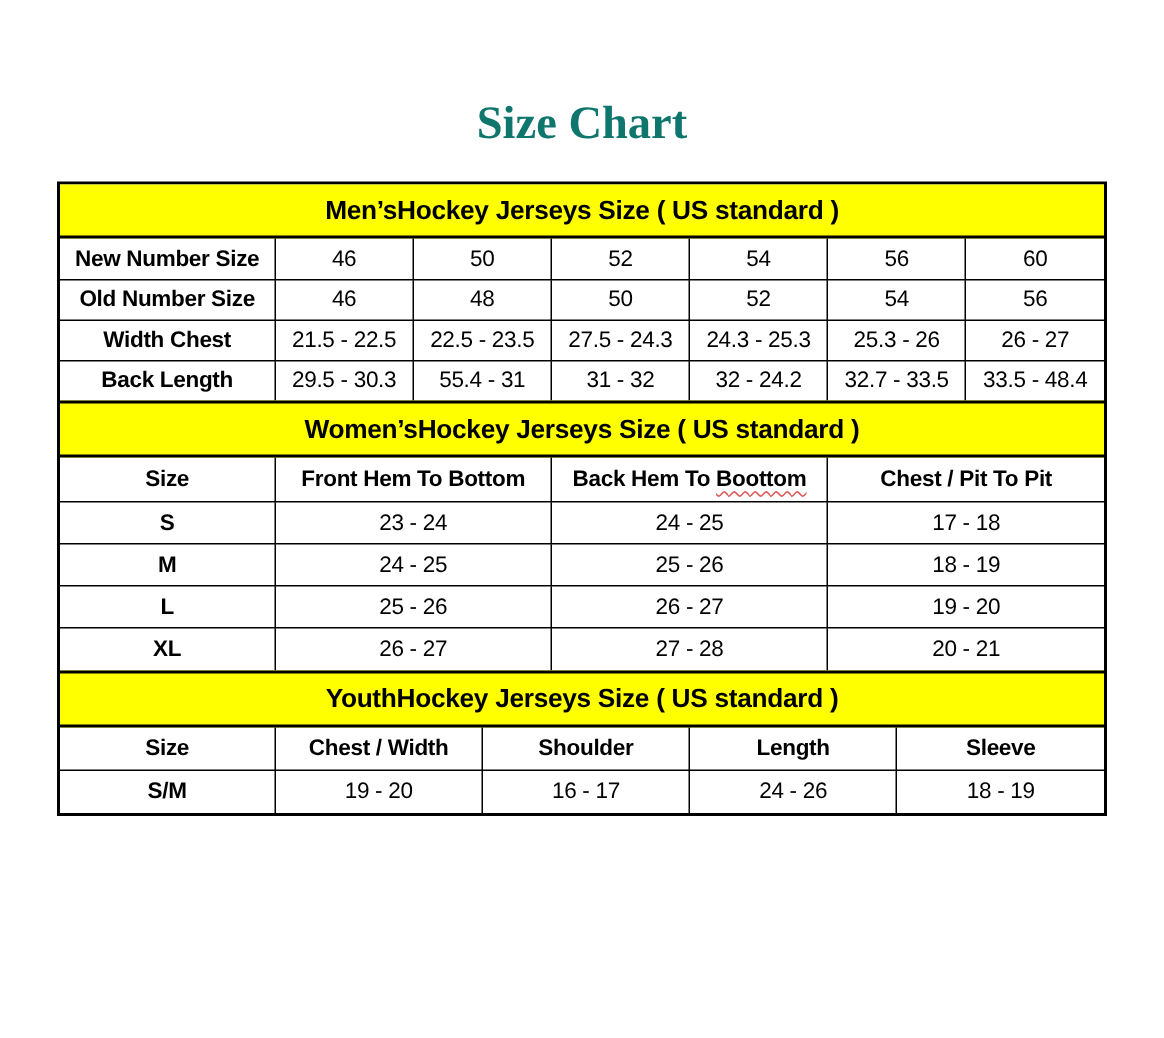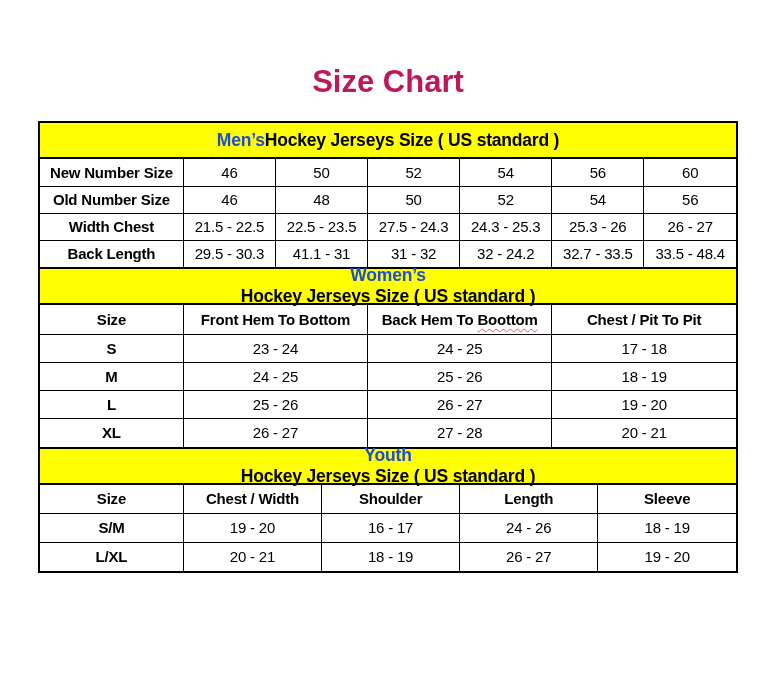--- a/index.html
+++ b/index.html
@@ -1,25 +1,25 @@
 <!DOCTYPE html>
 <html><head>
 <meta charset="utf-8">
 <style>
   html,body{margin:0;padding:0;background:#fff;}
   .canvas{position:relative;width:776px;height:692px;background:#ffffff;overflow:hidden;
           font-family:"Liberation Sans","DejaVu Sans",sans-serif;color:#000;}
   .title{position:absolute;top:63px;left:0;width:100%;margin:0;text-align:center;
-         font-size:31px;line-height:38px;font-weight:700;color:#be185d;}
+         font-size:31px;line-height:38px;font-weight:700;color:#0f766e;font-family:Liberation Serif, serif;}
   .chart-frame{position:absolute;left:38px;top:121px;width:700px;
                border:2.6px solid #000;box-sizing:border-box;background:#fff;}
   .band{height:34px;background:#FFFF00;display:flex;align-items:center;justify-content:center;
         font-size:17.5px;font-weight:700;letter-spacing:-0.2px;border-bottom:2.4px solid #000;}
-  .band:not(:first-child){border-top:2.4px solid #000;flex-direction:column;}
-  .band .accent{color:#1d4ed8;}
+  .band:not(:first-child){border-top:2.4px solid #000;}
+  .band .accent{color:#000000;}
   .grid{width:100%;border-collapse:collapse;table-layout:fixed;font-size:15px;letter-spacing:-0.2px;}
   .grid th,.grid td{border:1.4px solid #000;text-align:center;vertical-align:middle;padding:0;overflow:hidden;white-space:nowrap;}
   .grid td{font-weight:400;}
   .grid th{font-weight:700;}
   .grid tr>*:first-child{border-left:none;}
   .grid tr>*:last-child{border-right:none;}
   .grid tr:first-child>*{border-top:none;}
   .grid tr:last-child>*{border-bottom:none;}
   col.col-label{width:20.6%;}
   .t-mens tr{height:27px;}   .t-mens tr.head{height:29px;}
@@ -76,21 +76,21 @@
           <td>21.5 - 22.5</td>
           <td>22.5 - 23.5</td>
           <td>27.5 - 24.3</td>
           <td>24.3 - 25.3</td>
           <td>25.3 - 26</td>
           <td>26 - 27</td>
         </tr>
         <tr>
           <th>Back Length</th>
           <td>29.5 - 30.3</td>
-          <td>41.1 - 31</td>
+          <td>55.4 - 31</td>
           <td>31 - 32</td>
           <td>32 - 24.2</td>
           <td>32.7 - 33.5</td>
           <td>33.5 - 48.4</td>
         </tr>
       </tbody>
     </table>
 
     <div class="band">
       <span class="accent">Women’s</span>
@@ -159,24 +159,17 @@
           <th>Length</th>
           <th>Sleeve</th>
         </tr>
         <tr>
           <th>S/M</th>
           <td>19 - 20</td>
           <td>16 - 17</td>
           <td>24 - 26</td>
           <td>18 - 19</td>
         </tr>
-        <tr>
-          <th>L/XL</th>
-          <td>20 - 21</td>
-          <td>18 - 19</td>
-          <td>26 - 27</td>
-          <td>19 - 20</td>
-        </tr>
       </tbody>
     </table>
 
   </div>
 </div>
 
 </body></html>

